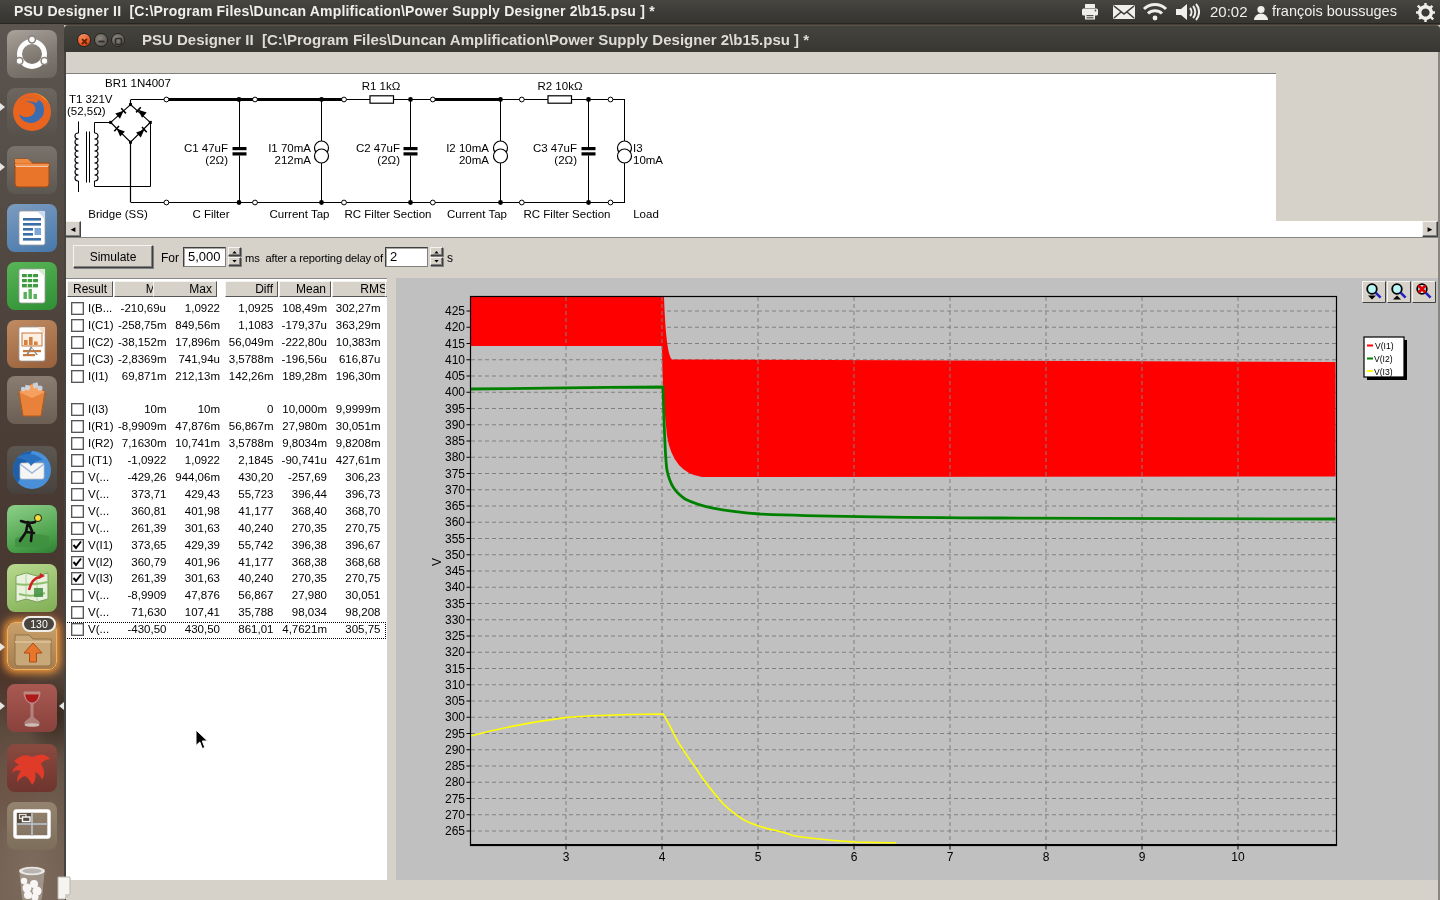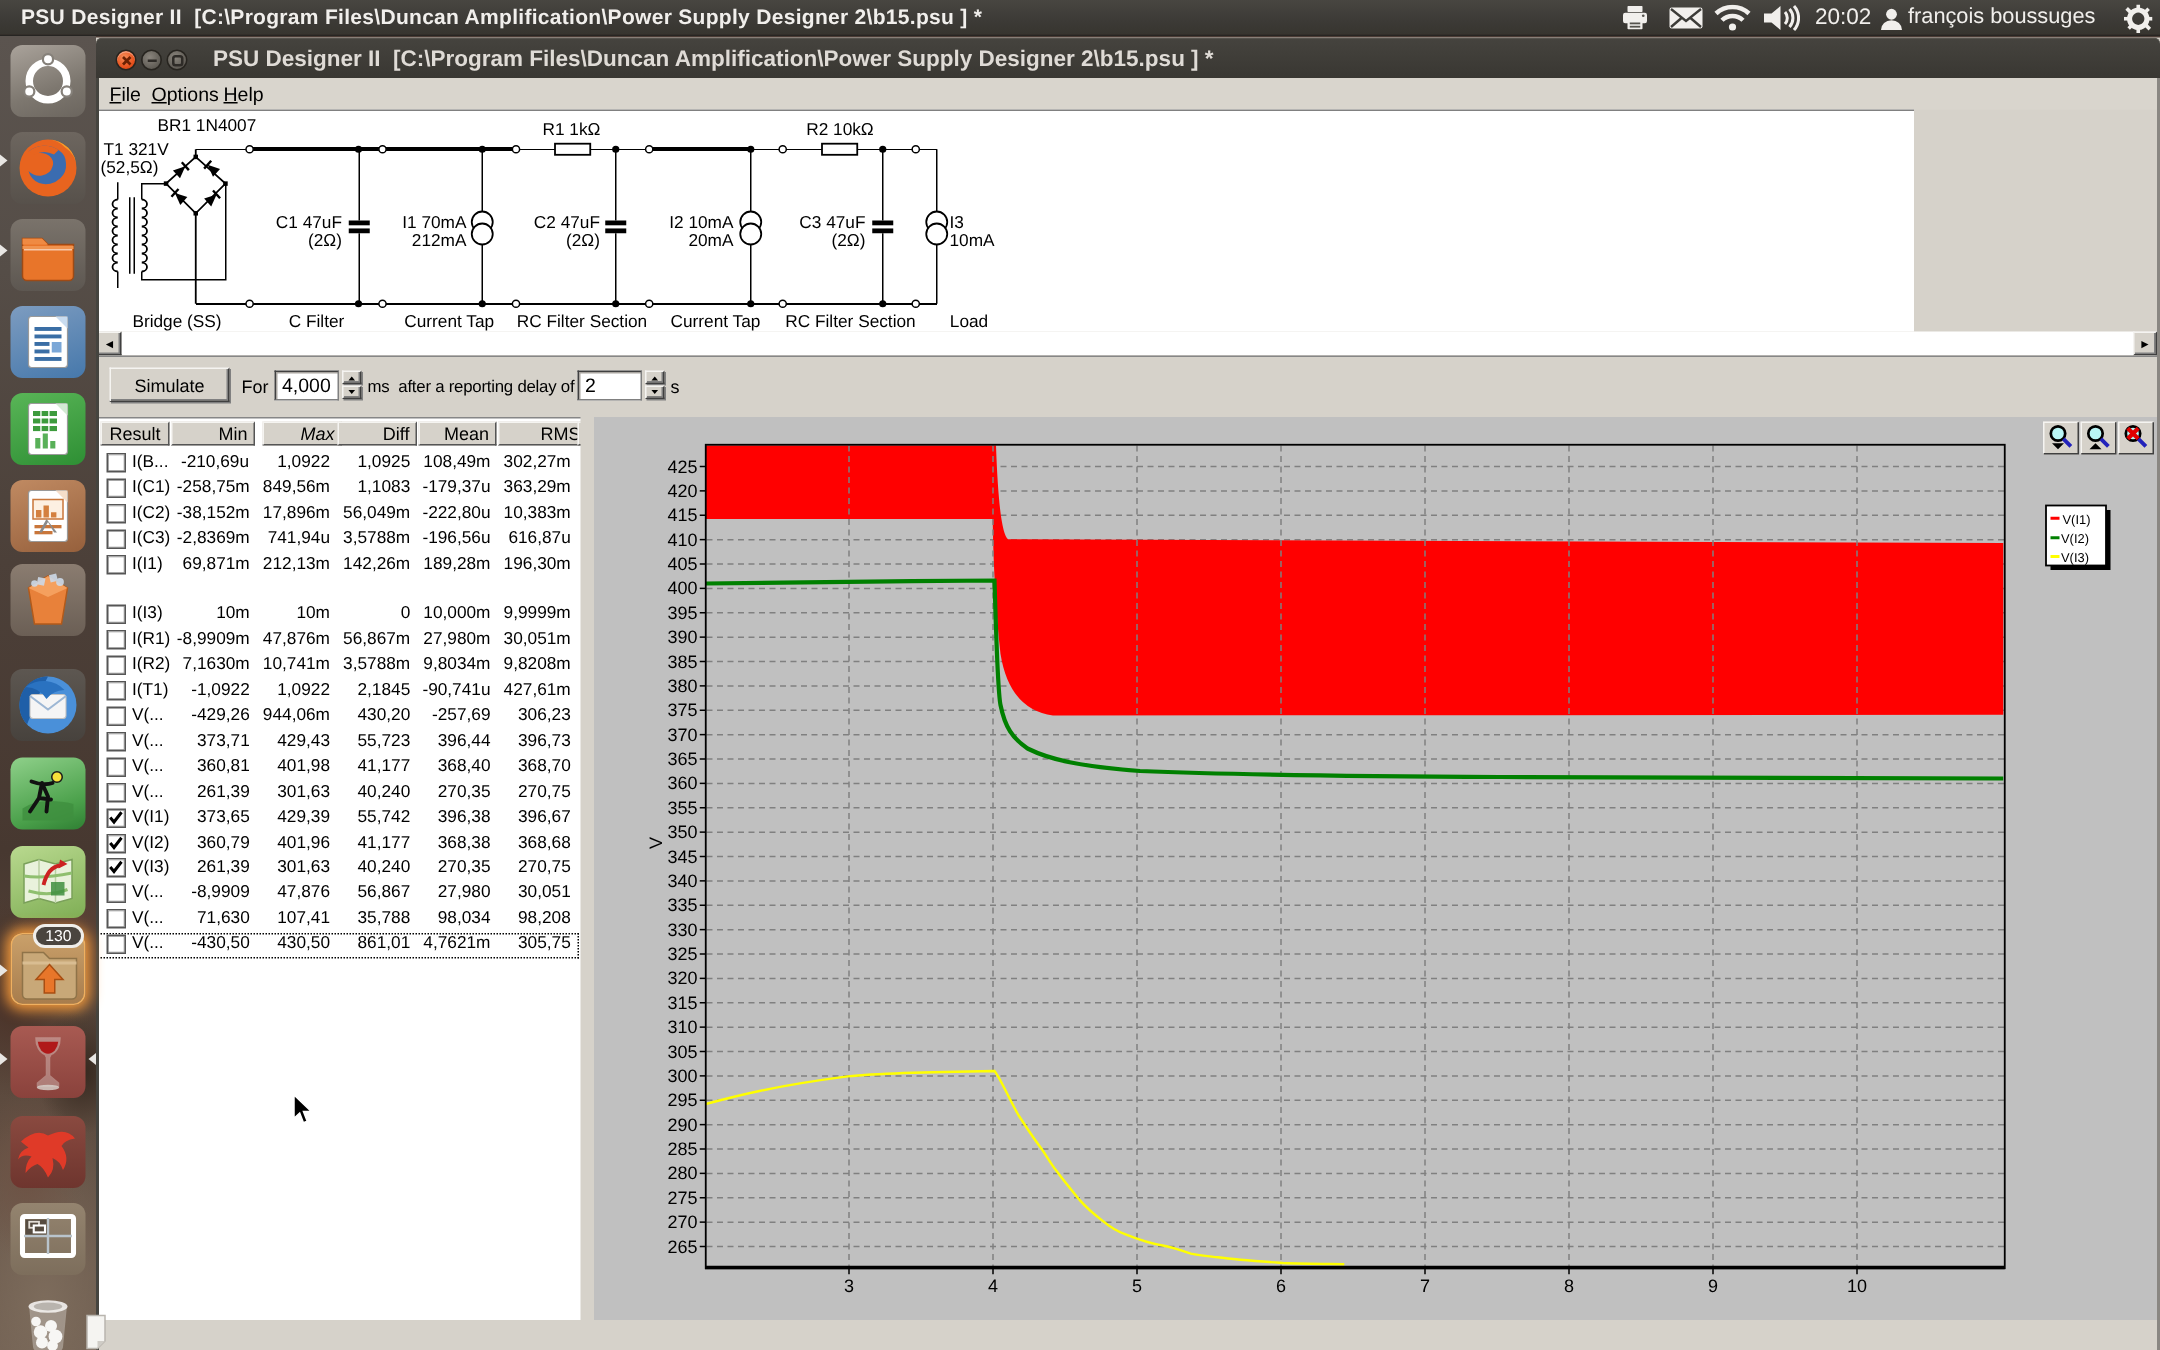--- a/index.html
+++ b/index.html
@@ -286,25 +286,20 @@
           <path d="M3.5,6.5 h6" stroke="#2e2b27" stroke-width="1.8"></path>
         </svg></div>
 <div class="wbtn" style="left:46.5px; background:radial-gradient(circle at 40% 35%, #8a857d, #635f58 65%, #4d4a44); border:1px solid #27241f;">
   <svg width="13" height="13" viewBox="0 0 13 13">
           <rect x="3.5" y="3.5" width="6" height="6" rx="1.5" fill="none" stroke="#2e2b27" stroke-width="1.7"></rect>
         </svg></div>
 <div class="t">PSU Designer II&nbsp; [C:\Program Files\Duncan Amplification\Power Supply Designer 2\b15.psu ] *</div>
   </div>
   <div style="position:absolute;left:0;top:27px;width:2px;height:853px;background:#45443f;z-index:40"></div>
     <div style="position:absolute;left:1373.5px;top:27px;width:2.5px;height:853px;background:#8a8782;z-index:40"></div>
-    <div id="menubar">
-    <span style="left:9px"><u>F</u>ile</span>
-    <span style="left:37px"><u>O</u>ptions</span>
-    <span style="left:85px"><u>H</u>elp</span>
-  </div>
   <div id="schem">
       <svg width="1376" height="148" viewBox="0 0 1376 148" style="position:absolute;left:0;top:0">
 <g stroke="#000" stroke-width="1" fill="none" shape-rendering="crispEdges">
 <path d="M65.5,25.5 H559.5"></path>
 <path d="M65.5,128.5 H559.5"></path>
 </g>
 <g stroke="#000" stroke-width="2.4" fill="none" shape-rendering="crispEdges">
 <path d="M101.4,25.5 H279"></path>
 <path d="M367.8,25.5 H435.5"></path>
 </g>
@@ -401,21 +396,21 @@
 </g>
 </svg>
     </div>
   <div id="hscroll">
     <div class="sbtn" style="left:0">◄</div>
     <div class="sbtn" style="left:1357px">►</div>
   </div>
   <div id="toolbar">
     <div class="btn3d" style="left:9px; top:7px; width:80px; height:23px; text-align:center; line-height:22px; font-size:12px;">Simulate</div>
     <div class="lbl" style="left:97px; top:13px;">For</div>
-    <div class="edit" style="left:119px; top:9px; width:43px; height:20px; line-height:18px;">4,000</div>
+    <div class="edit" style="left:119px; top:9px; width:43px; height:20px; line-height:18px;">5,000</div>
     <div style="position:absolute; left:164px; top:9px; width:14px; height:20px;">
         <div class="btn3d" style="left:0; top:0; width:13px; height:9px;">
           <svg width="11" height="7" viewBox="0 0 11 7" style="position:absolute;left:0;top:1px">
             <path d="M5.5,2 L7.7,4.6 H3.3 Z" fill="#000"></path>
           </svg>
         </div>
         <div class="btn3d" style="left:0; top:10px; width:13px; height:9px;">
           <svg width="11" height="7" viewBox="0 0 11 7" style="position:absolute;left:0;top:0px">
             <path d="M5.5,4.6 L7.7,2 H3.3 Z" fill="#000"></path>
           </svg>
@@ -434,21 +429,21 @@
             <path d="M5.5,4.6 L7.7,2 H3.3 Z" fill="#000"></path>
           </svg>
         </div>
       </div>
     <div class="lbl" style="left:383px; top:13px;">s</div>
   </div>
   <div id="tablepanel">
     <div style="position:absolute; left:0; top:2px; width:331px; height:16px;">
 <div class="hcell" style="left:2px; width:46px; text-align:center; padding-right:0;">Result</div>
 <div class="hcell" style="left:49px; width:56px;">Min</div>
-<div class="hcell" style="left:110px; width:53px;font-style:italic;">Max</div>
+<div class="hcell" style="left:88px; width:64px;">Max</div>
 <div class="hcell" style="left:160px; width:53px;">Diff</div>
 <div class="hcell" style="left:214px; width:52px;">Mean</div>
 <div class="hcell" style="left:267px; width:60px;">RMS</div>
 <div class="hcell" style="left:320px; width:11px;"></div>
 </div>
     <div style="position:absolute; left:0; top:22px; width:331px; height:600px;">
 <div class="trow" style="top:0.0px;">
           <span class="cb"></span>
           <span class="rl">I(B...</span>
           <span class="rv" style="right:220px">-210,69u</span>

